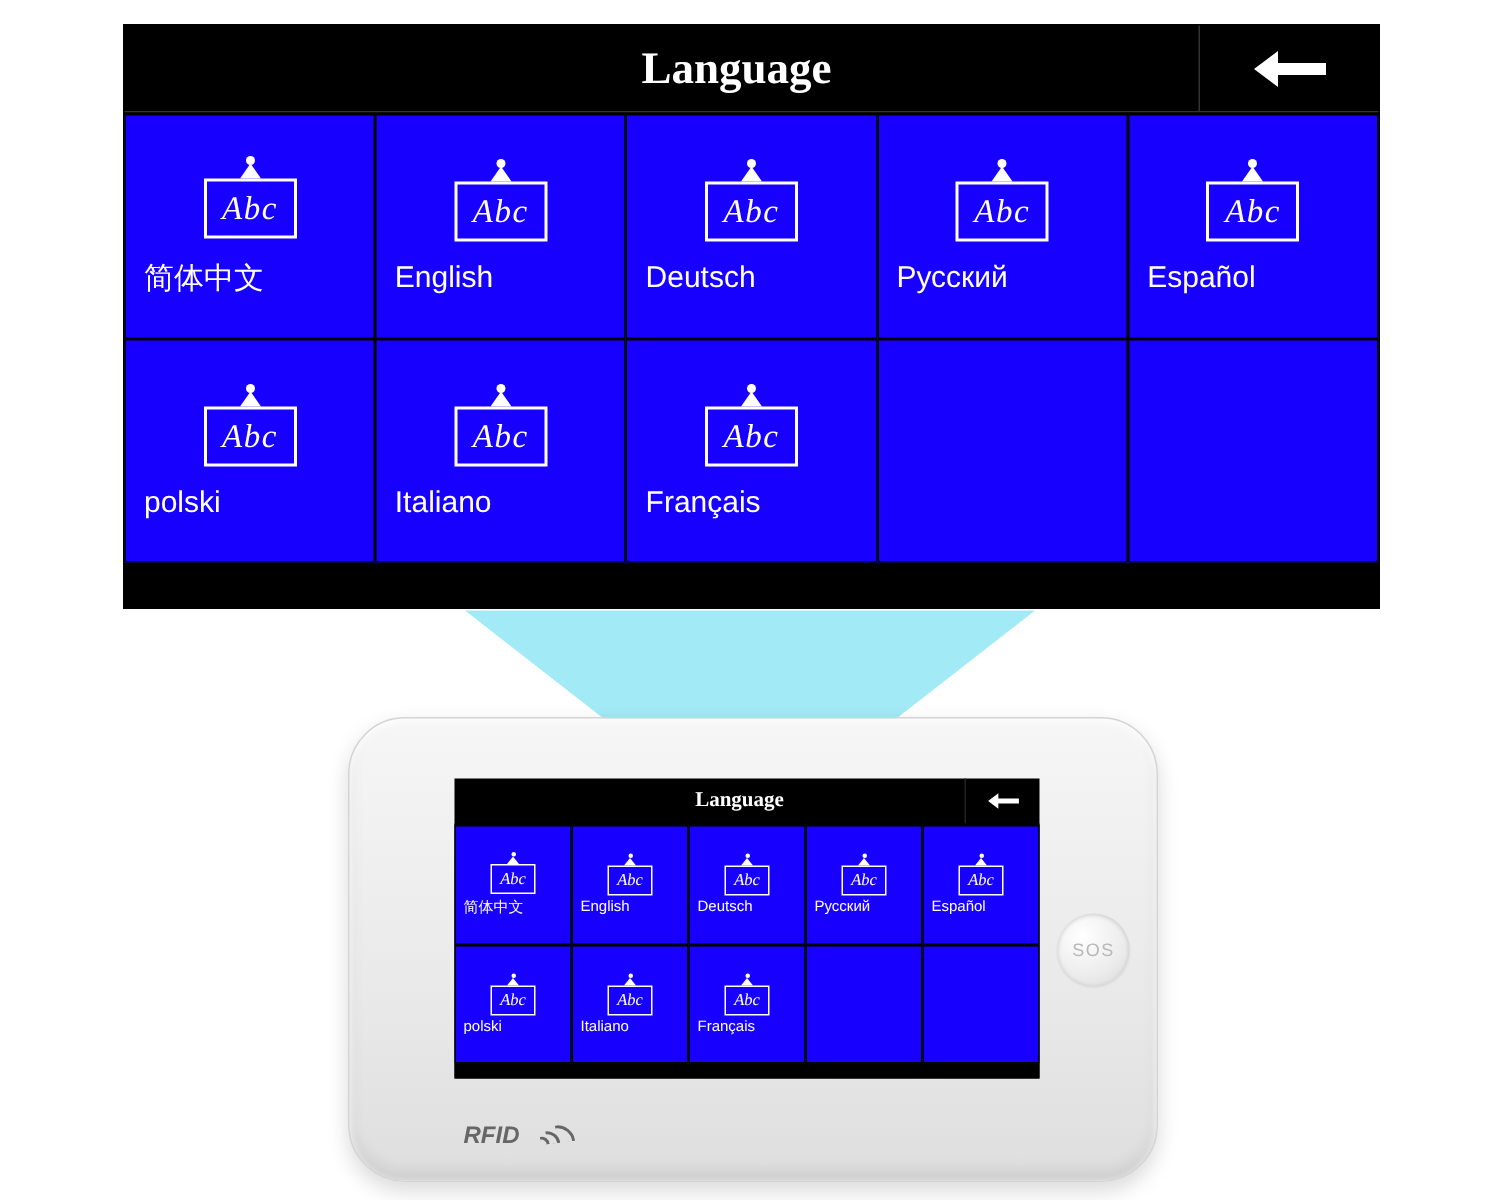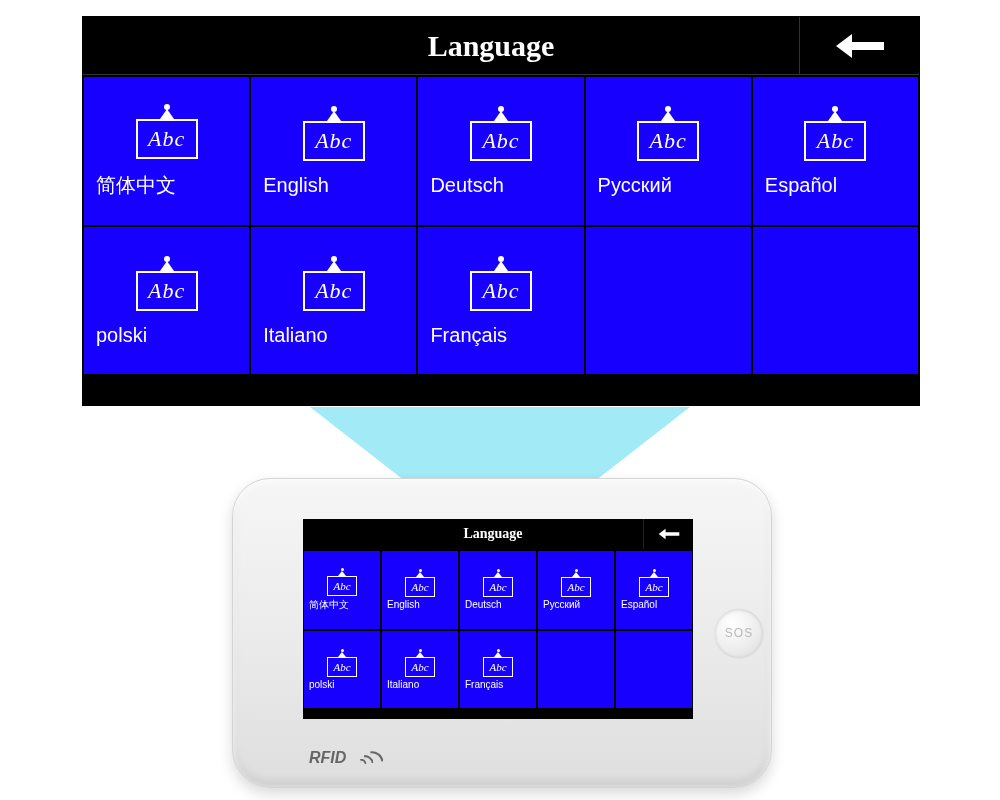--- a/index.html
+++ b/index.html
@@ -143,21 +143,21 @@
     left: 70px;
     top: 40px;
     width: 390px;
     height: 200px;
     background:#000;
     display:flex;
     flex-direction:column;
   }
   .sos {
     position:absolute;
-    right: 8px;
+    right: 18px;
     top: 50%;
     transform: translateY(-50%);
     width: 48px; height: 48px;
     border-radius: 50%;
     background: radial-gradient(circle at 35% 30%, #ffffff, #ececec 60%, #d8d8d8);
     box-shadow: inset 0 1px 3px rgba(0,0,0,0.15), 0 1px 2px rgba(0,0,0,0.1);
     display:flex; align-items:center; justify-content:center;
     color:#b8b8b8;
     font-family: Arial, sans-serif;
     font-size: 12px;

